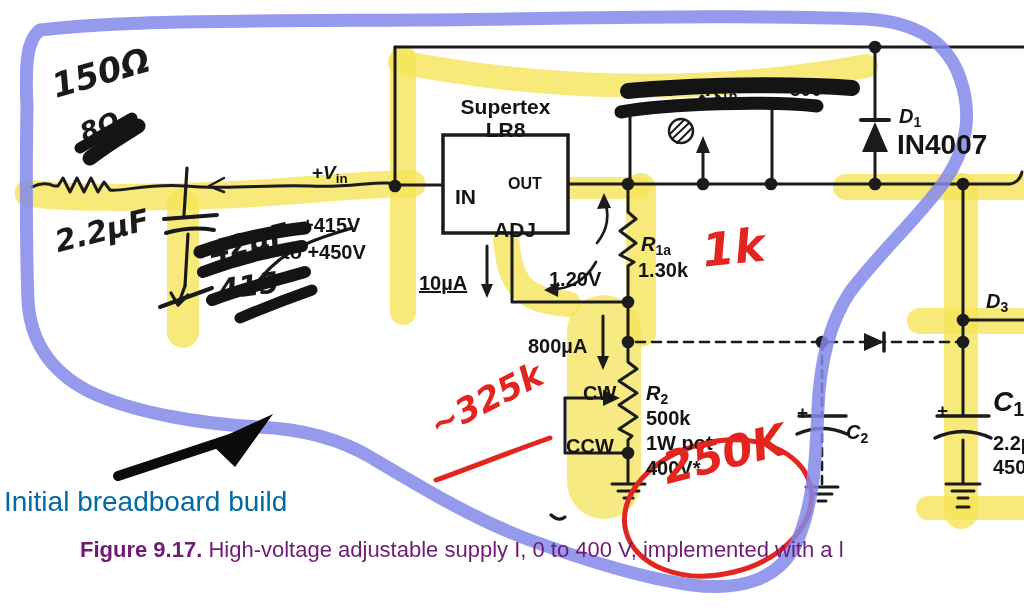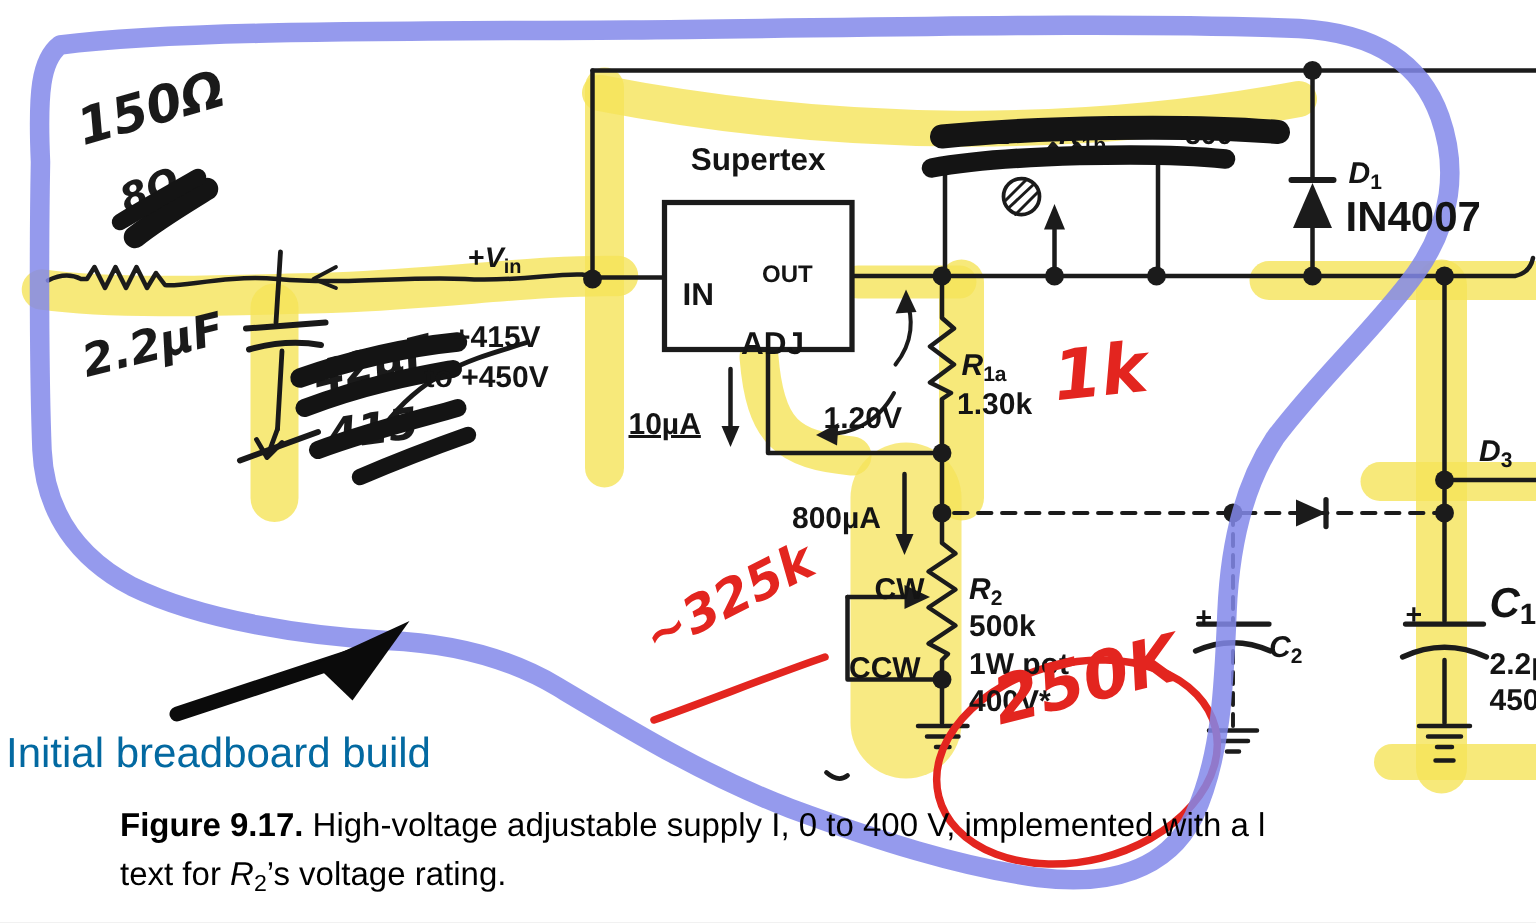--- a/index.html
+++ b/index.html
@@ -6,21 +6,21 @@
   #page{position:relative;width:1024px;height:615px;background:#ffffff;overflow:hidden;
         font-family:"Liberation Sans",sans-serif;}
   #art{position:absolute;left:0;top:0;}
   .t{position:absolute;white-space:nowrap;line-height:1;color:#141414;font-weight:600;margin-top:12px;}
   .it{font-style:italic;}
   .sub{font-size:70%;position:relative;top:0.28em;}
   .hw{position:absolute;white-space:nowrap;line-height:1;color:#1a1a1a;
       font-family:"DejaVu Sans",sans-serif;font-style:italic;font-weight:600;transform-origin:0 0;}
   .red{color:#e3251f;font-family:"DejaVu Sans",sans-serif;font-style:italic;font-weight:bold;
        position:absolute;white-space:nowrap;line-height:1;transform-origin:0 0;}
-  .caption{position:absolute;color:#000000;font-size:22px;white-space:nowrap;}
+  .caption{position:absolute;color:#701a75;font-size:22px;white-space:nowrap;}
   .caption b{font-weight:bold;}
   .digital{position:absolute;color:#0369a1;font-size:28px;font-weight:400;white-space:nowrap;}
   .center{text-align:center;}
 </style>
 </head>
 <body>
 
 <div id="page">
 
 <svg id="art" width="1024" height="615" viewBox="0 0 1024 615">
@@ -162,20 +162,21 @@
            C640,578 584,560 527,539 C472,518 424,489 372,458 C342,440 304,429 258,427
            C205,424 135,414 88,391 C52,372 30,342 28,300 C26,250 26,160 27,108" fill="none" stroke="#8388ea" stroke-opacity="0.85" stroke-width="13" stroke-linecap="round" stroke-linejoin="round"></path>
 
   <g>
     <path d="M118,476 L236,437" stroke="#0b0b0b" stroke-width="10" stroke-linecap="round" fill="none"></path>
     <polygon points="273,414 210,443 235,467" fill="#0b0b0b"></polygon>
   </g>
 </svg>
 
 <div class="t center" style="left:443px;top:84px;width:125px;font-size:21px;">Supertex</div>
+<div class="t center" style="left:443px;top:107px;width:125px;font-size:21px;">LR8</div>
 <div class="t" style="left:455px;top:174px;font-size:21px;">IN</div>
 <div class="t" style="left:508px;top:164px;font-size:16px;">OUT</div>
 <div class="t" style="left:494px;top:207px;font-size:21px;">ADJ</div>
 
 <div class="t" style="left:312px;top:151px;font-size:19px;">
   <span>+</span><span class="it">V</span><span class="sub">in</span>
 </div>
 <div class="t" style="left:302px;top:203px;font-size:20px;">+415V</div>
 <div class="t" style="left:283px;top:230px;font-size:20px;">to +450V</div>
 
@@ -222,15 +223,14 @@
 <div class="hw" style="left:48px;top:70px;font-size:34px;transform:rotate(-16deg);">150Ω</div>
 <div class="hw" style="left:52px;top:228px;font-size:30px;transform:rotate(-14deg);">2.2µF</div>
 
 <div class="red" style="left:700px;top:228px;font-size:46px;transform:rotate(-6deg);">1k</div>
 <div class="red" style="left:424px;top:412px;font-size:34px;transform:rotate(-27deg);">~325k</div>
 <div class="red" style="left:658px;top:448px;font-size:44px;transform:rotate(-14deg);">250K</div>
 
 <div class="digital" style="left:4px;top:486px;">Initial breadboard build</div>
 
 <div class="caption" style="left:80px;top:537px;"><b>Figure 9.17.</b><span>  High-voltage adjustable supply I, 0 to 400 V, implemented with a l</span></div>
-<div class="caption" style="left:80px;top:570px;"><span>text for </span><span class="it">R</span><span class="sub">2</span><span>’s voltage rating.</span></div>
 
 </div>
 
 </body></html>

